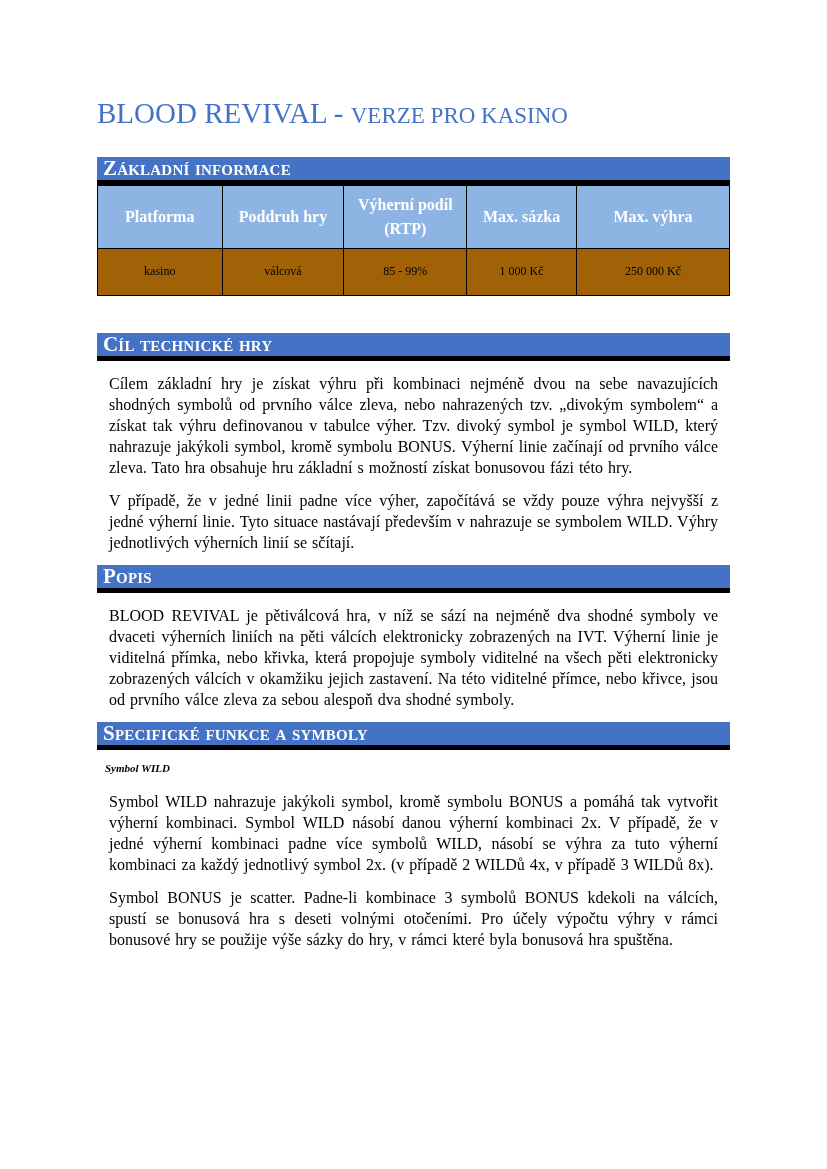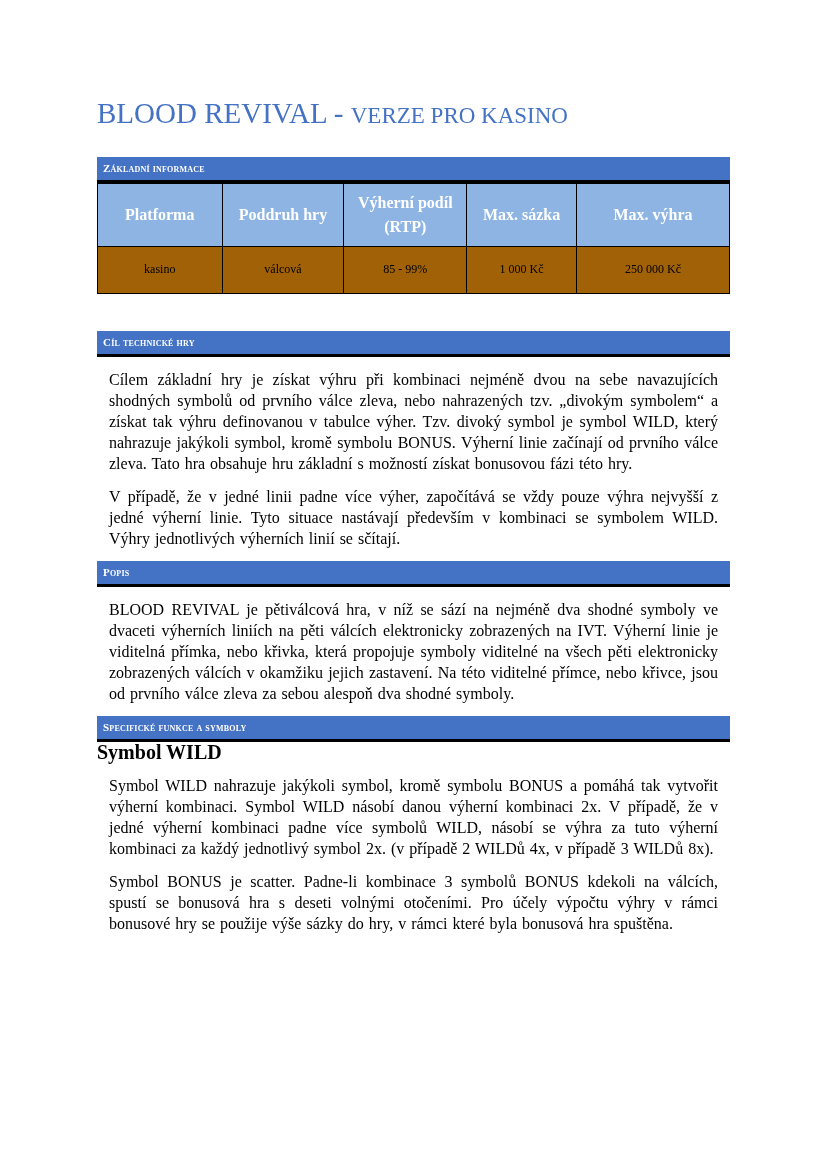--- a/index.html
+++ b/index.html
@@ -27,24 +27,24 @@
     font-size: 29px;
     line-height: 1.3;
     white-space: nowrap;
   }
   h1.doc-title .sub { font-size: 23px; }
   .bar {
     background: var(--accent);
     color: #ffffff;
     font-weight: bold;
     font-variant: small-caps;
-    font-size: 11px;
+    font-size: 21px;
     line-height: 20px;
     padding: 1px 6px 2px 6px;
-    border-bottom: 3px solid #000000;
+    border-bottom: 5px solid #000000;
     letter-spacing: 0.2px;
   }
   table.info-table {
     width: 100%;
     border-collapse: collapse;
     table-layout: fixed;
     margin: 0 0 37px 0;
   }
   table.info-table th, table.info-table td {
     border: 1.6px solid #000000;
@@ -71,24 +71,25 @@
     font-size: 16px;
     line-height: 21px;
     text-align: justify;
     word-spacing: 1px;
     font-family: Liberation Serif, serif;
   }
   .mt18 { margin-top: 18px; }
   .mb36 { margin-bottom: 36px; }
   .mb12 { margin-bottom: 12px; }
   h3.subhead {
-    font-size: 20px;
+    font-size: 11px;
     font-weight: bold;
-    margin: 0;
+    margin: 8px;
     line-height: 21px;
+    font-style: italic;
   }
   .mt13 { margin-top: 13px; }
   .mt24 { margin-top: 24px; }
   .mt60 { margin-top: 60px; }
   .mt20 { margin-top: 20px; }
 </style>
 </head>
 <body>
 
 <div class="page">
@@ -120,21 +121,21 @@
         <td>válcová</td>
         <td>85 - 99%</td>
         <td>1 000 Kč</td>
         <td>250 000 Kč</td>
       </tr>
     </tbody>
   </table>
 
   <div class="bar">Cíl technické hry</div>
   <p class="body mt18">Cílem základní hry je získat výhru při kombinaci nejméně dvou na sebe navazujících shodných symbolů od prvního válce zleva, nebo nahrazených tzv. „divokým symbolem“ a získat tak výhru definovanou v tabulce výher. Tzv. divoký symbol je symbol WILD, který nahrazuje jakýkoli symbol, kromě symbolu BONUS. Výherní linie začínají od prvního válce zleva. Tato hra obsahuje hru základní s možností získat bonusovou fázi této hry.</p>
-  <p class="body mb36">V případě, že v jedné linii padne více výher, započítává se vždy pouze výhra nejvyšší z jedné výherní linie. Tyto situace nastávají především v kombinaci se symbolem WILD. Výhry jednotlivých výherních linií se sčítají.</p>
+  <p class="body mb36">V případě, že v jedné linii padne více výher, započítává se vždy pouze výhra nejvyšší z jedné výherní linie. Tyto situace nastávají především v nahrazuje se symbolem WILD. Výhry jednotlivých výherních linií se sčítají.</p>
 
   <div class="bar">Popis</div>
   <p class="body mt18 mb12">BLOOD REVIVAL je pětiválcová hra, v níž se sází na nejméně dva shodné symboly ve dvaceti výherních liniích na pěti válcích elektronicky zobrazených na IVT. Výherní linie je viditelná přímka, nebo křivka, která propojuje symboly viditelné na všech pěti elektronicky zobrazených válcích v okamžiku jejich zastavení. Na této viditelné přímce, nebo křivce, jsou od prvního válce zleva za sebou alespoň dva shodné symboly.</p>
 
   <div class="bar">Specifické funkce a symboly</div>
 
   <h3 class="subhead mt13">Symbol WILD</h3>
   <p class="body mt24">Symbol WILD nahrazuje jakýkoli symbol, kromě symbolu BONUS a pomáhá tak vytvořit výherní kombinaci. Symbol WILD násobí danou výherní kombinaci 2x. V případě, že v jedné výherní kombinaci padne více symbolů WILD, násobí se výhra za tuto výherní kombinaci za každý jednotlivý symbol 2x. (v případě 2 WILDů 4x, v případě 3 WILDů 8x).</p>
 
   <p class="body mt20">Symbol BONUS je scatter. Padne-li kombinace 3 symbolů BONUS kdekoli na válcích, spustí se bonusová hra s deseti volnými otočeními. Pro účely výpočtu výhry v rámci bonusové hry se použije výše sázky do hry, v rámci které byla bonusová hra spuštěna.</p>

